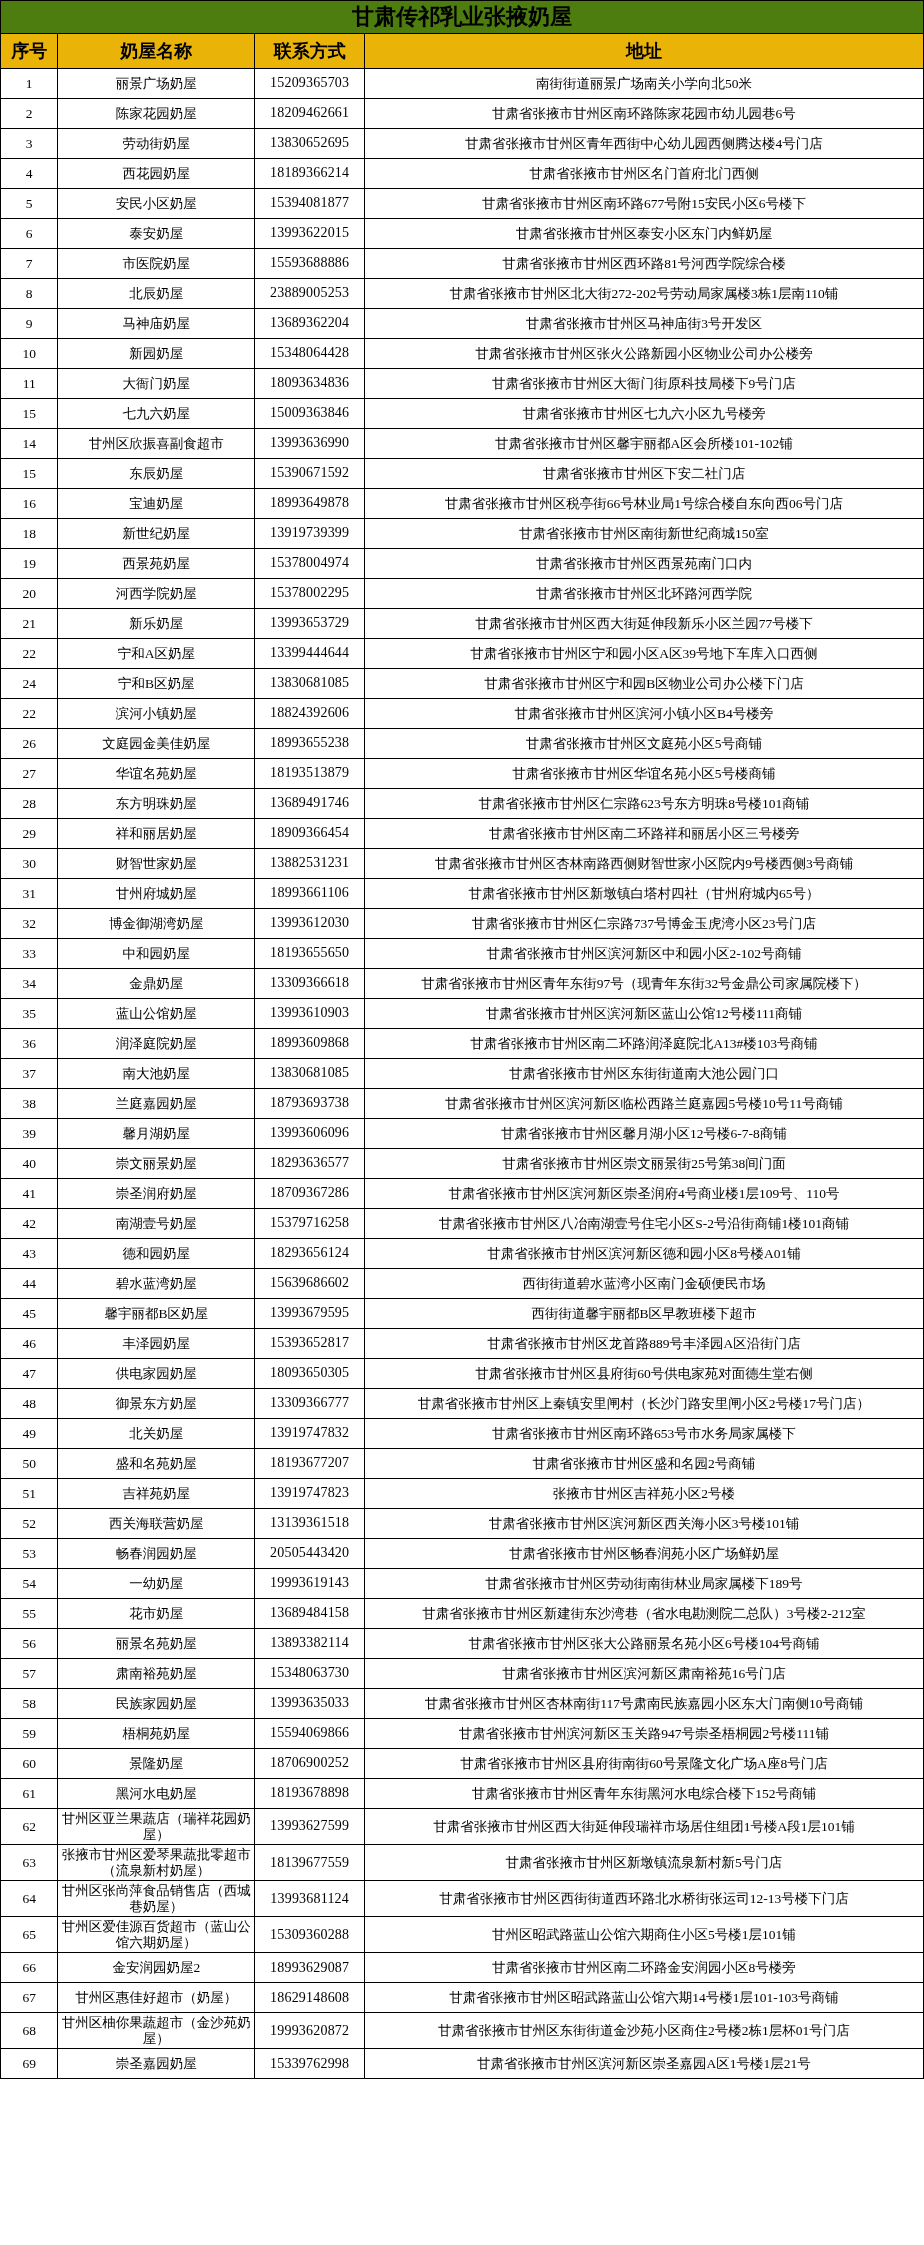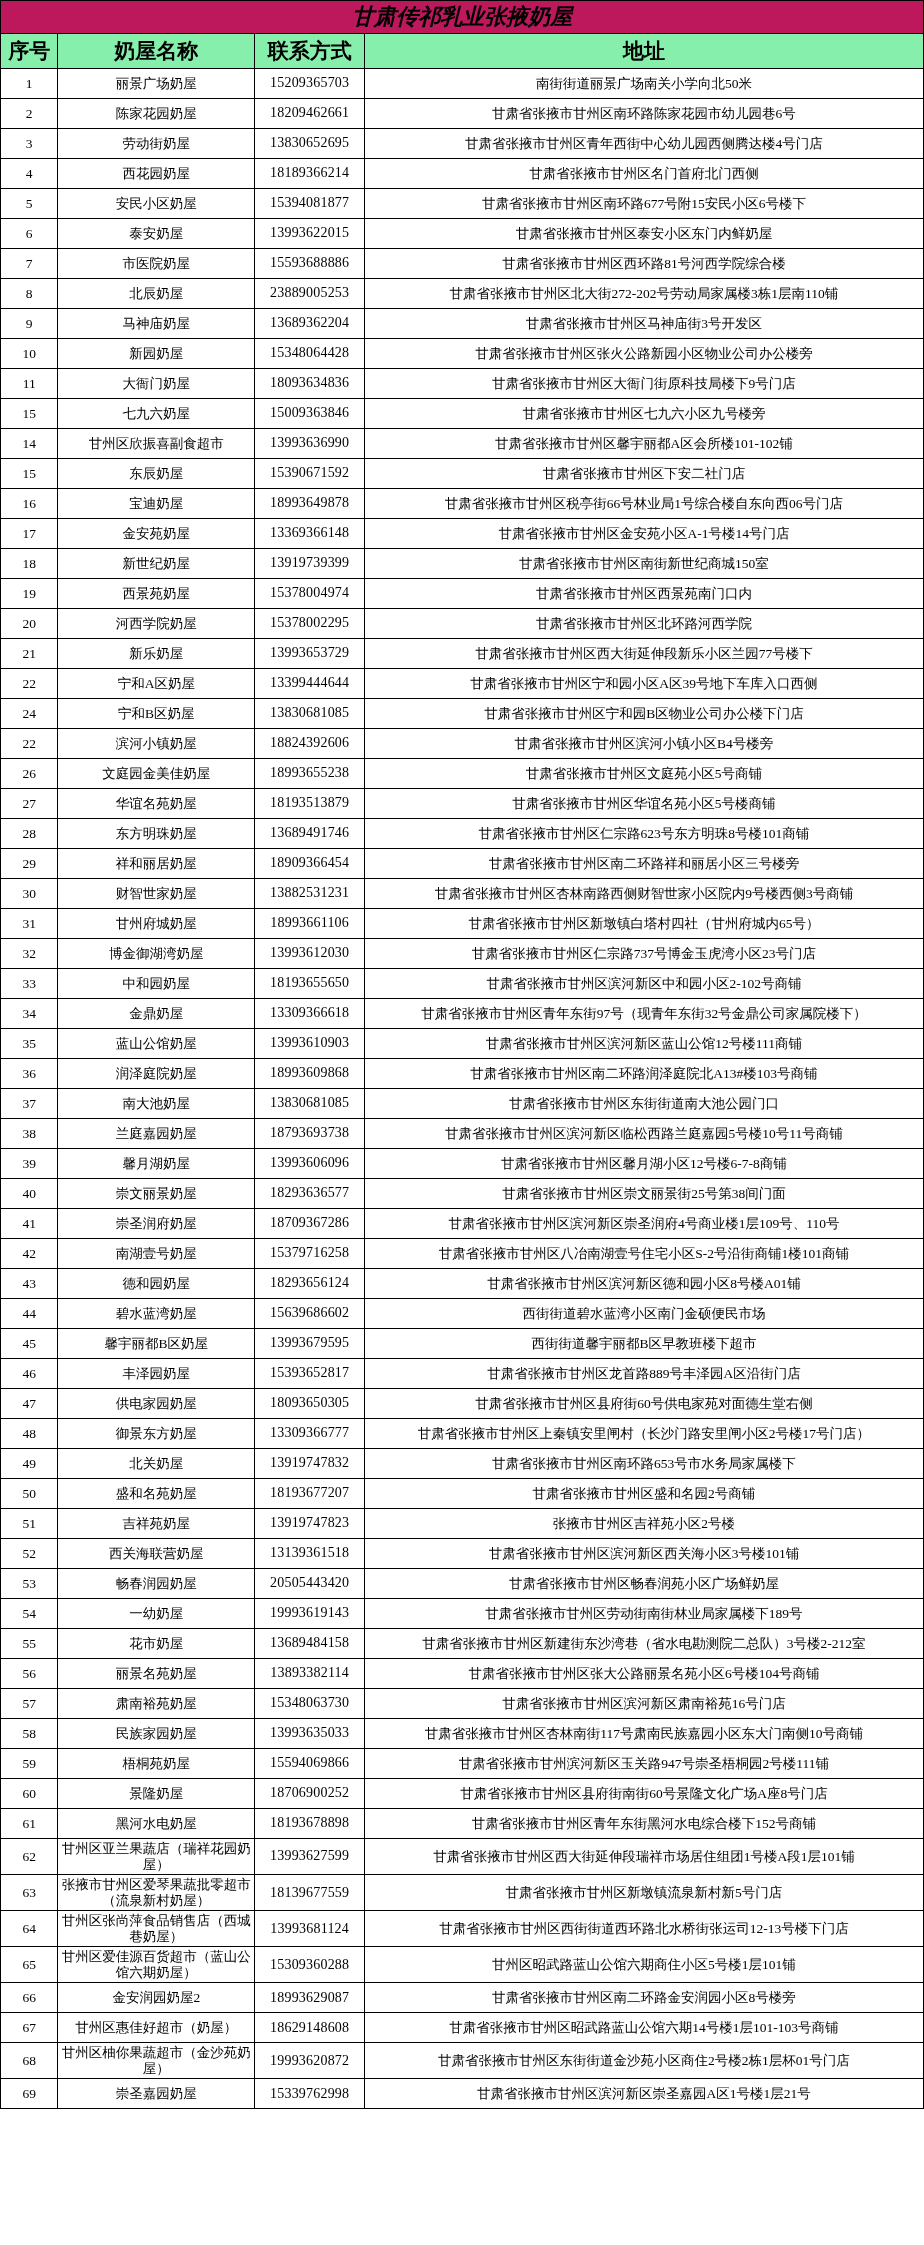--- a/index.html
+++ b/index.html
@@ -1,26 +1,26 @@
 <!DOCTYPE html>
 <html><head>
 <meta charset="utf-8">
 <style>
   html,body{margin:0;padding:0;background:#ffffff;}
   body{width:924px;position:relative;font-family:"Liberation Serif","DejaVu Serif",serif;color:#000;}
   .sheet{width:924px;border-collapse:collapse;table-layout:fixed;}
   .sheet td,.sheet th{border:1px solid #000;overflow:hidden;}
   .title-cell{
-    background:#be185d;
+    background:#4d7c0f;
     text-align:center;font-weight:bold;font-size:22px;
-    height:28px;padding:1px 0;border:1px solid #000;font-style:italic;
+    height:28px;padding:1px 0;border:1px solid #000;
   }
   .head-row th{
-    font-size:21px;font-weight:bold;text-align:center;
-    height:32px;background:#86efac;padding:1px 2px;
+    font-size:18px;font-weight:bold;text-align:center;
+    height:32px;background:#eab308;padding:1px 2px;
   }
   .col-no{width:57px;}
   .col-name{width:196px;}
   .col-phone{width:109px;}
   .col-addr{width:556px;}
   .sheet tbody td{
     font-size:13.5px;text-align:center;vertical-align:middle;
     padding:2px 3px;line-height:1.15;height:25px;
   }
   .sheet tbody td.c-phone{font-size:14px;letter-spacing:0.2px;}
@@ -141,26 +141,20 @@
         <td class="c-phone">15390671592</td>
         <td class="c-address">甘肃省张掖市甘州区下安二社门店</td>
       </tr>
       <tr>
         <td class="c-no">16</td>
         <td class="c-name">宝迪奶屋</td>
         <td class="c-phone">18993649878</td>
         <td class="c-address">甘肃省张掖市甘州区税亭街66号林业局1号综合楼自东向西06号门店</td>
       </tr>
       <tr>
-        <td class="c-no">17</td>
-        <td class="c-name">金安苑奶屋</td>
-        <td class="c-phone">13369366148</td>
-        <td class="c-address">甘肃省张掖市甘州区金安苑小区A-1号楼14号门店</td>
-      </tr>
-      <tr>
         <td class="c-no">18</td>
         <td class="c-name">新世纪奶屋</td>
         <td class="c-phone">13919739399</td>
         <td class="c-address">甘肃省张掖市甘州区南街新世纪商城150室</td>
       </tr>
       <tr>
         <td class="c-no">19</td>
         <td class="c-name">西景苑奶屋</td>
         <td class="c-phone">15378004974</td>
         <td class="c-address">甘肃省张掖市甘州区西景苑南门口内</td>

